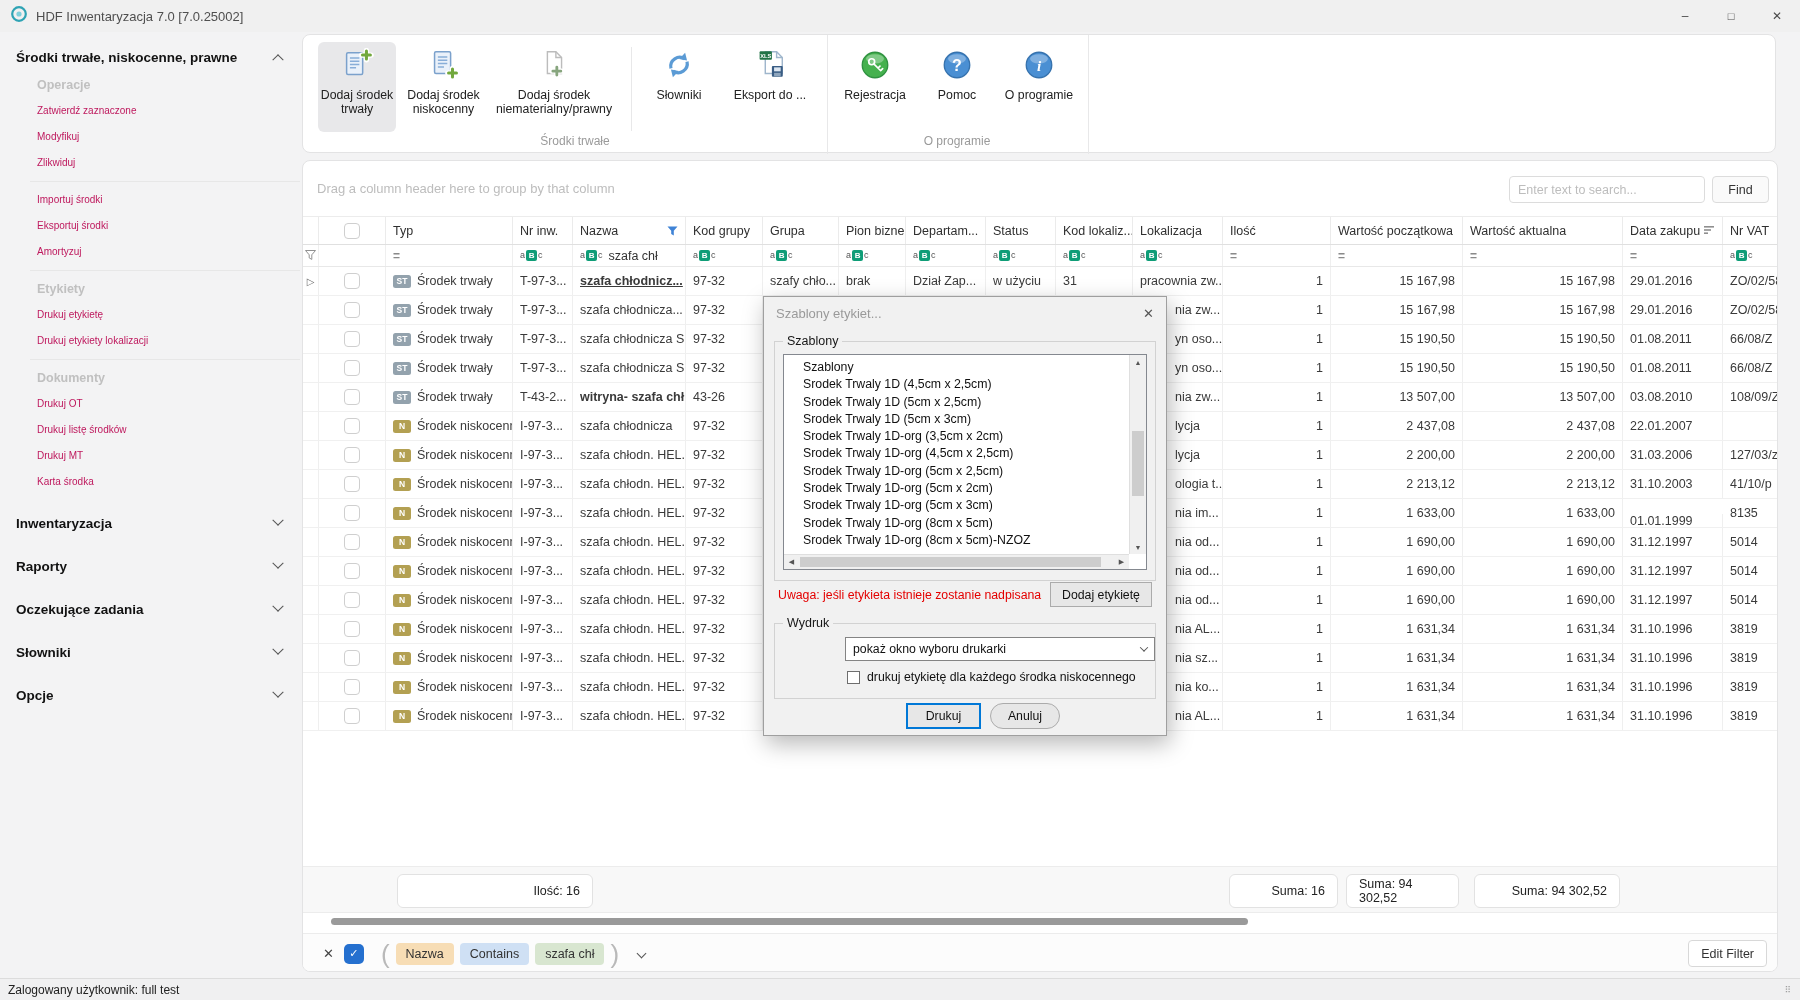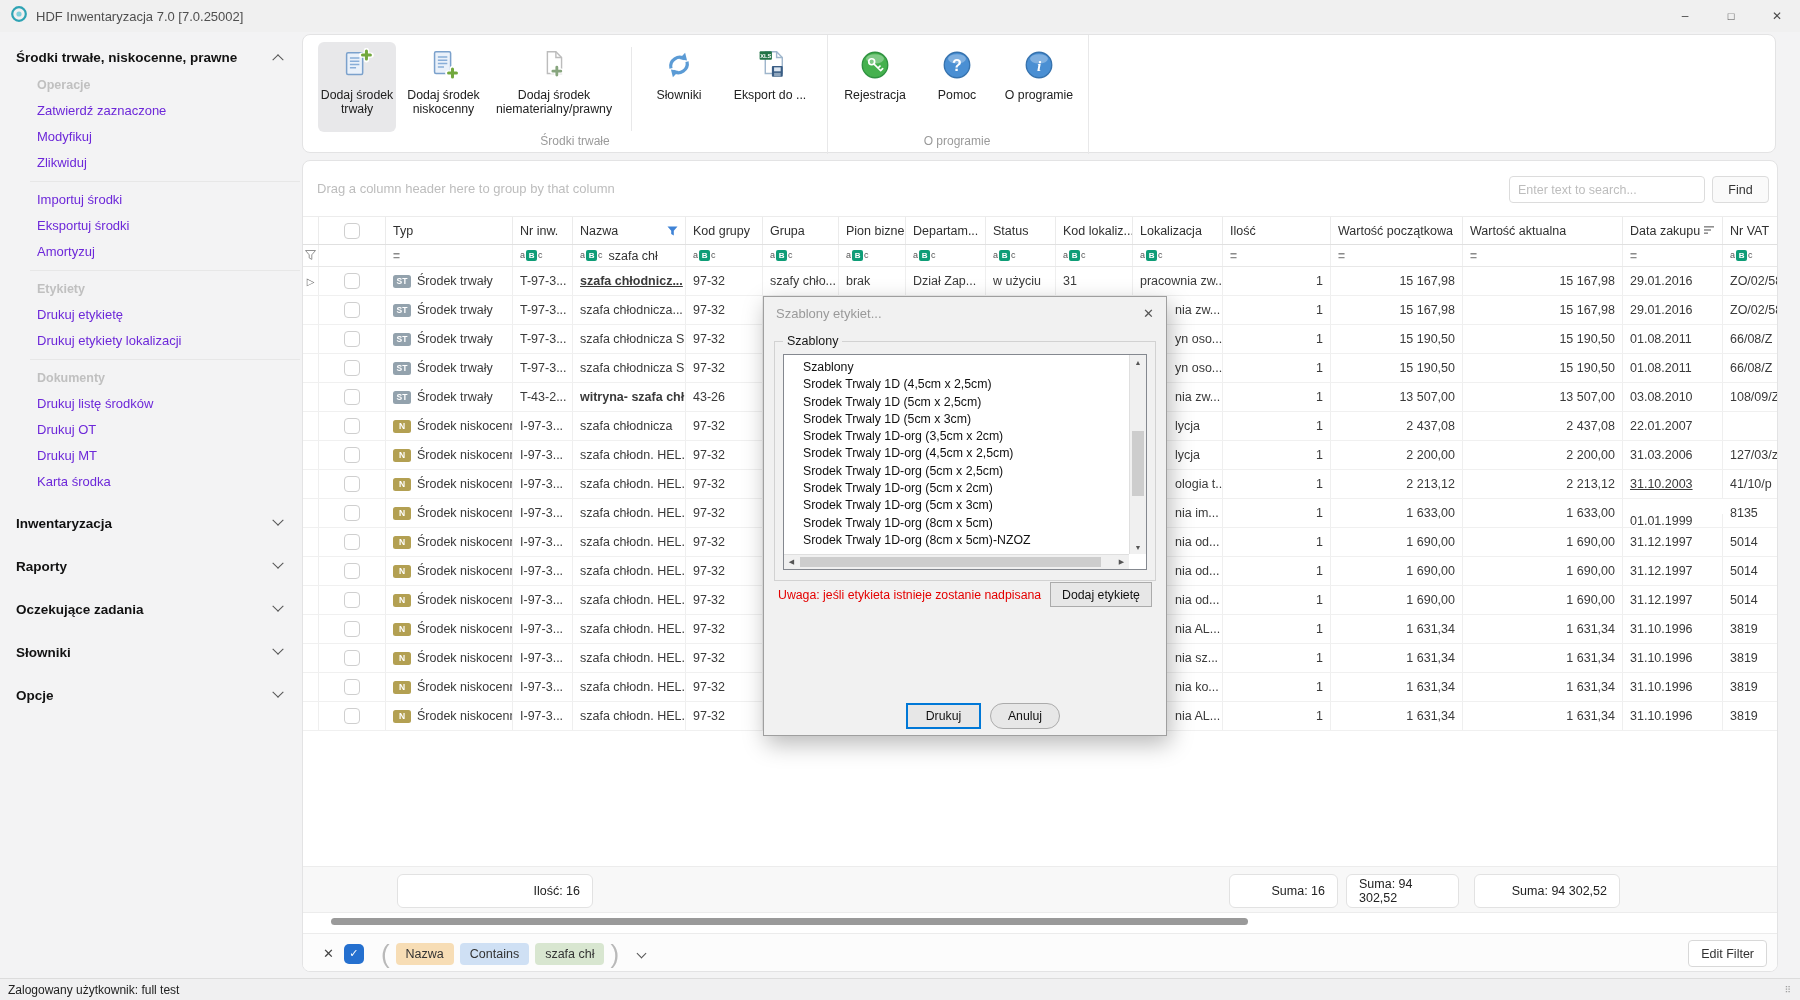--- a/index.html
+++ b/index.html
@@ -14,21 +14,21 @@
   .win-controls { margin-left:auto; display:flex; height:32px; }
   .win-btn { width:46px; height:32px; display:flex; align-items:center; justify-content:center;
              font-size:12px; color:#4a4a4a; }
 
   
   .sidebar { position:absolute; left:0; top:32px; width:300px; bottom:22px; padding-top:10px; }
   .side-active-head { display:flex; align-items:center; padding:0 18px 0 16px; height:30px;
                       font-weight:bold; font-size:13.5px; color:#121212; }
   .side-sec-header { padding-left:37px; height:26px; line-height:26px; color:#c0c0c0;
                      font-weight:bold; font-size:12.5px; }
-  .side-item { padding-left:37px; height:26px; line-height:26px; font-size:13px; color:#6d28d9; }
+  .side-item { padding-left:37px; height:26px; line-height:26px; font-size:10px; color:#be185d; }
   .side-divider { height:1px; background:#e7e7e7; margin:5px 0 5px 30px; }
   .side-group { display:flex; align-items:center; padding:0 18px 0 16px; height:30px;
                 font-weight:bold; font-size:13.5px; color:#121212; margin-top:13px; }
   .chev { width:8px; height:8px; border-right:1.7px solid #555; border-bottom:1.7px solid #555;
           margin-left:auto; flex:none; }
   .chev.up { transform:rotate(-135deg) translate(-2px,-2px); }
   .chev.down { transform:rotate(45deg) translate(-2px,-2px); }
 
   
   .ribbon-card { position:absolute; left:302px; top:34px; width:1474px; height:119px;
@@ -188,22 +188,22 @@
     <div class="side-divider"></div>
     <div class="side-item">Importuj środki</div>
     <div class="side-item">Eksportuj środki</div>
     <div class="side-item">Amortyzuj</div>
     <div class="side-divider"></div>
     <div class="side-sec-header">Etykiety</div>
     <div class="side-item">Drukuj etykietę</div>
     <div class="side-item">Drukuj etykiety lokalizacji</div>
     <div class="side-divider"></div>
     <div class="side-sec-header">Dokumenty</div>
+    <div class="side-item">Drukuj OT</div>
     <div class="side-item">Drukuj listę środków</div>
-    <div class="side-item">Drukuj OT</div>
     <div class="side-item">Drukuj MT</div>
     <div class="side-item">Karta środka</div>
     <div class="side-group">
       <span>Inwentaryzacja</span>
       <span class="chev down"></span>
     </div>
     <div class="side-group">
       <span>Raporty</span>
       <span class="chev down"></span>
     </div>
@@ -591,21 +591,21 @@
         <div class="gcell" style="width: 77px;">97-32</div>
         <div class="gcell" style="width: 76px;"></div>
         <div class="gcell" style="width: 67px;"></div>
         <div class="gcell" style="width: 80px;"></div>
         <div class="gcell" style="width: 70px;"></div>
         <div class="gcell" style="width: 77px;"></div>
         <div class="gcell cell-lok" style="width: 90px;">ologia t...</div>
         <div class="gcell right" style="width: 108px;">1</div>
         <div class="gcell right" style="width: 132px;">2 213,12</div>
         <div class="gcell right" style="width: 160px;">2 213,12</div>
-        <div class="gcell" style="width: 100px; text-decoration: underline;">31.10.2003</div>
+        <div class="gcell" style="width: 100px;">31.10.2003</div>
         <div class="gcell" style="width: 56px;">41/10/p</div>
       </div>
       <div class="grid-row covered">
         <div class="gcell center" style="width: 16px;"></div>
         <div class="gcell center" style="width: 67px;">
           <span class="cb"></span>
         </div>
         <div class="gcell" style="width: 127px;">
           <span class="badge n">N</span>
           <span>Środek niskocenny</span>
@@ -852,15 +852,26 @@
       </div>
       <div class="lb-hscroll">
         <div class="arr">◀</div>
         <div class="hthumb2"></div>
         <div class="arr rt">▶</div>
       </div>
     </div>
   </div>
   <div class="warnrow">Uwaga: jeśli etykieta istnieje zostanie nadpisana</div>
   <div class="classic-btn add-btn">Dodaj etykietę</div>
+  <div class="grp grp2">
+    <span class="grp-label">Wydruk</span>
+    <div class="combo">
+      <span>pokaż okno wyboru drukarki</span>
+      <span class="carr"></span>
+    </div>
+    <div class="dchk-row">
+      <span class="dchk"></span>
+      <span>drukuj etykietę dla każdego środka niskocennego</span>
+    </div>
+  </div>
   <div class="classic-btn btn-print">Drukuj</div>
   <div class="classic-btn btn-cancel">Anuluj</div>
 </div>
 
 </body></html>

